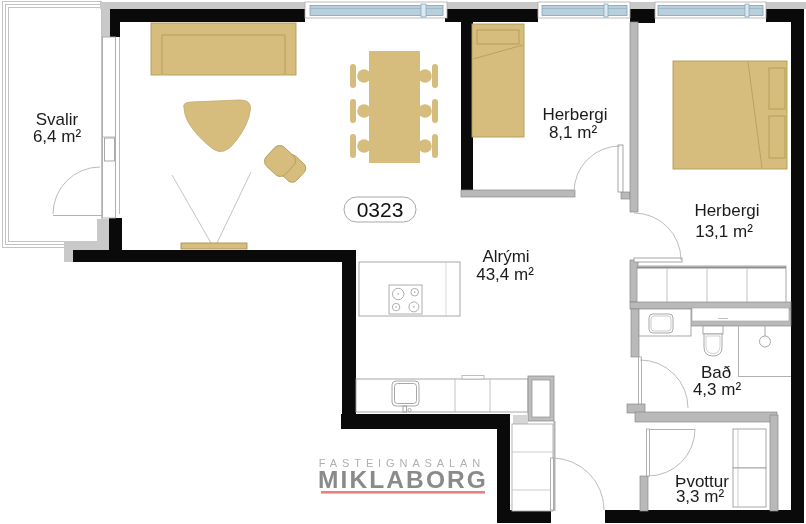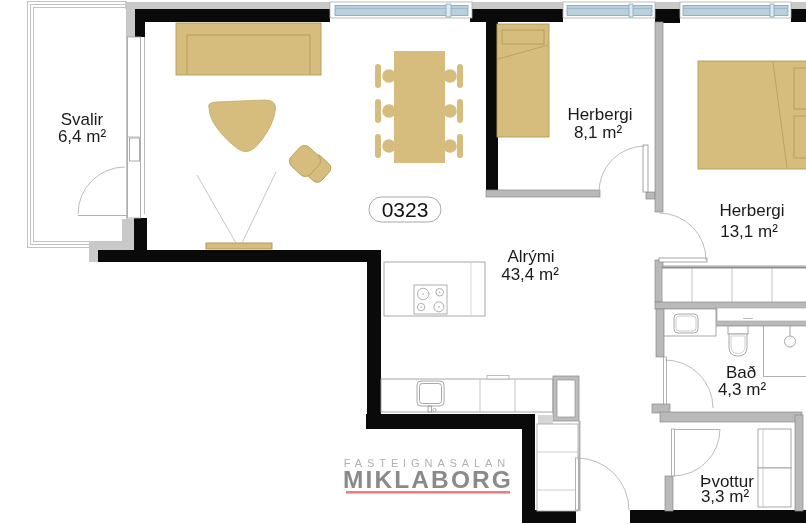--- a/index.html
+++ b/index.html
@@ -1,16 +1,16 @@
 <!DOCTYPE html>
 <html><head>
 <meta charset="utf-8">
 <style>
   html,body{margin:0;padding:0;background:#ffffff;}
-  #plan{width:653px;height:524px;position:relative;font-family:"Liberation Sans", sans-serif;padding-left:25px;}
+  #plan{width:653px;height:524px;position:relative;font-family:"Liberation Sans", sans-serif;}
   svg{display:block;}
   text{font-family:"Liberation Sans", sans-serif;}
 </style>
 </head>
 <body>
 <div id="plan">
 <svg width="806" height="524" viewBox="0 0 806 524">
 
 <rect x="0" y="0" width="806" height="524" fill="#ffffff"></rect>
 

